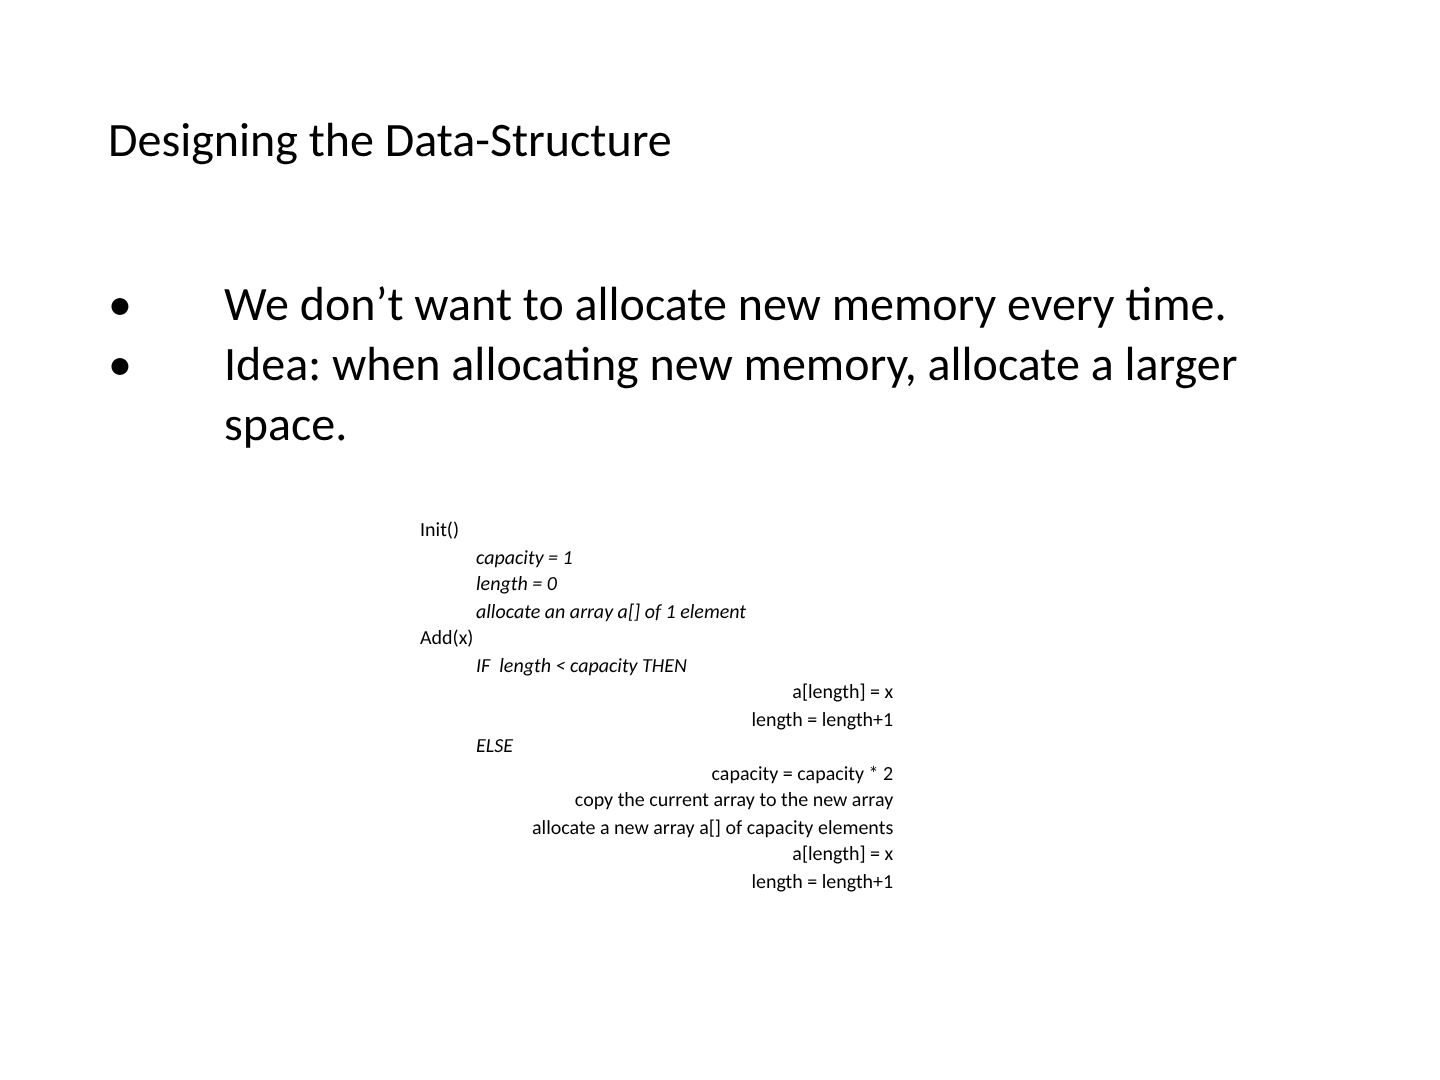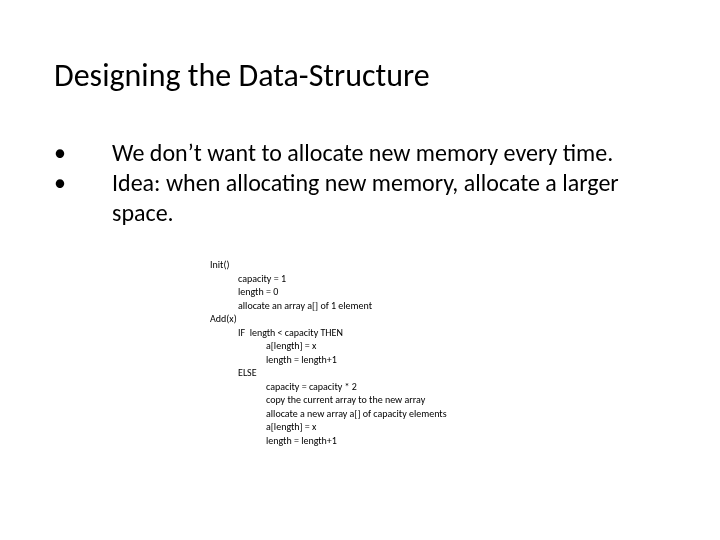--- a/index.html
+++ b/index.html
@@ -14,21 +14,21 @@
   .slide {
     position: relative;
     width: 720px;
     height: 540px;
     box-sizing: border-box;
   }
   .title {
     position: absolute;
     left: 54px;
     top: 58px;
-    font-size: 32px;
+    font-size: 24px;
     font-weight: 400;
     line-height: 1.1;
   }
   .bullets {
     position: absolute;
     left: 54px;
     top: 138px;
     width: 612px;
     font-size: 24px;
     line-height: 1.25;
@@ -50,22 +50,22 @@
     left: 210px;
     top: 258px;
     font-size: 10px;
     line-height: 1.35;
     font-family: Calibri, "Segoe UI", Arial, sans-serif;
   }
   .pseudo div {
     white-space: pre;
   }
   .ind0 { padding-left: 0px; }
-  .ind1 { padding-left: 28px; }
-  .ind2 { padding-left: 56px; }
+  .ind1 { padding-left: 28px; font-style: italic; }
+  .ind2 { padding-left: 56px; text-align: right; }
 </style>
 </head>
 <body>
 
 <div class="slide">
 
   <div class="title">Designing the Data-Structure</div>
 
   <div class="bullets">
     <div class="bullet">

